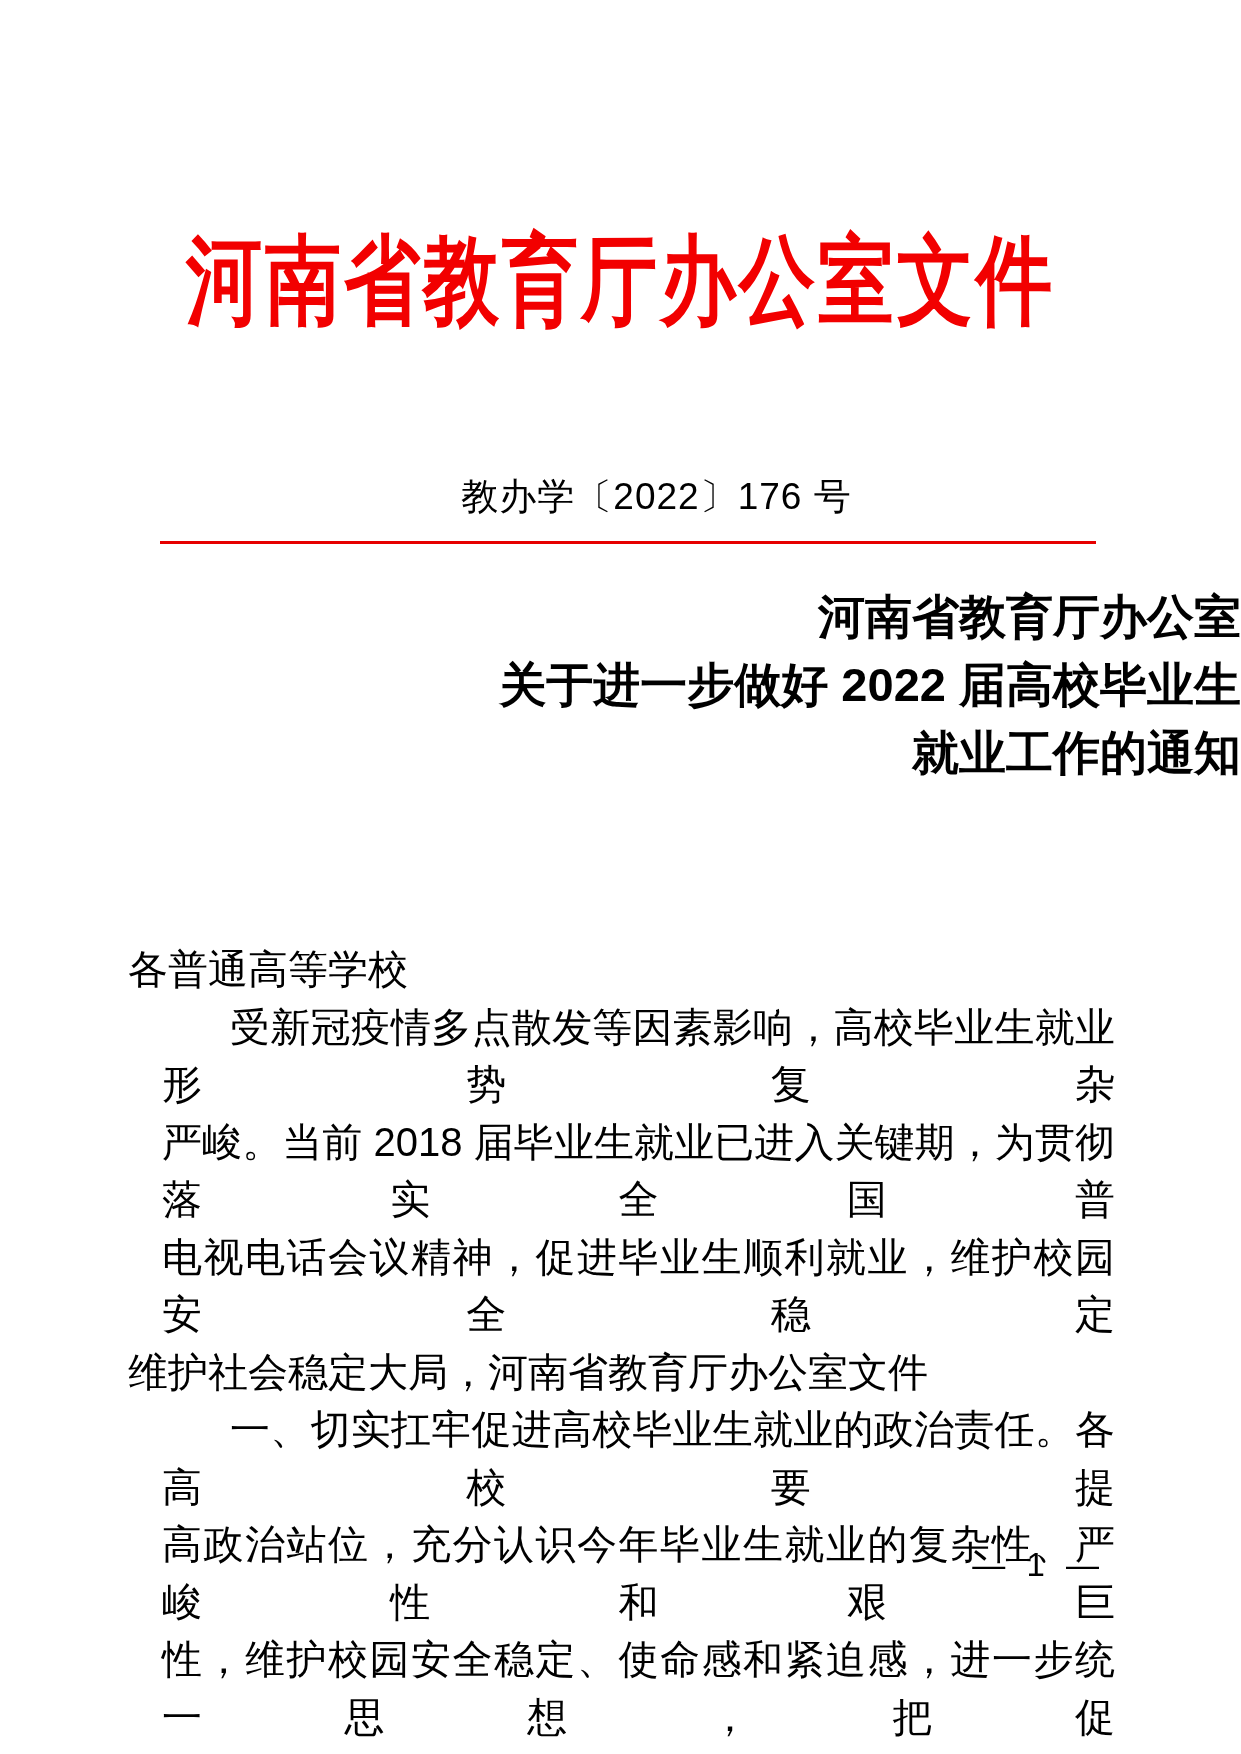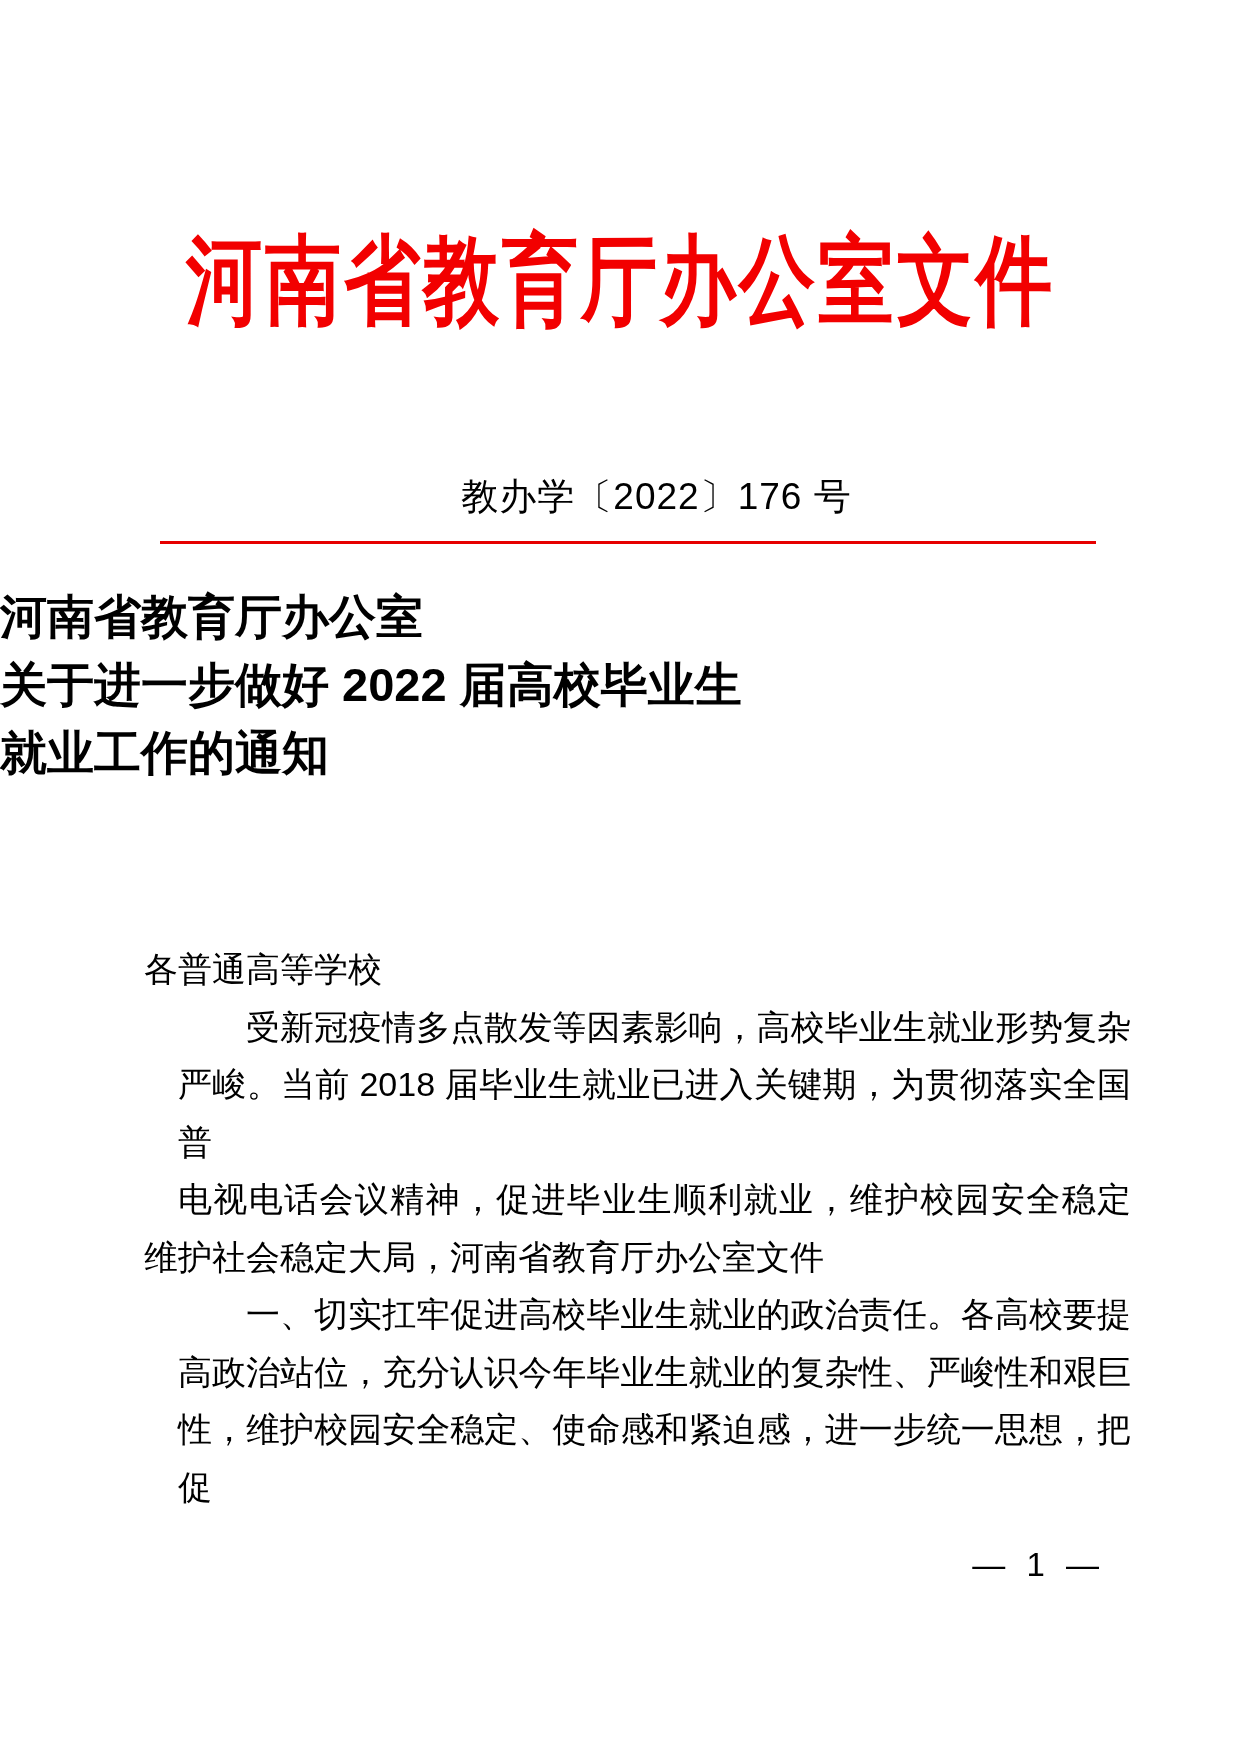--- a/index.html
+++ b/index.html
@@ -47,32 +47,32 @@
     left: 160px;
     width: 936px;
     height: 3px;
   }
   
   .notice-title {
     position: absolute;
     top: 583px;
     left: 0;
     width: 100%;
-    text-align: left;
+    text-align: right;
     font-weight: bold;
     font-size: 47px;
     line-height: 68px;
   }
   
   .body-block {
     position: absolute;
     top: 941px;
-    left: 144px;
+    left: 128px;
     width: 953px;
-    font-size: 34px;
+    font-size: 40px;
     line-height: 57.5px;
   }
   .body-line { width: 100%; }
   .indent { text-indent: 68px; }
   .justify {
     text-align: justify;
     text-align-last: justify;
     margin-left: 34px;
   }
   

